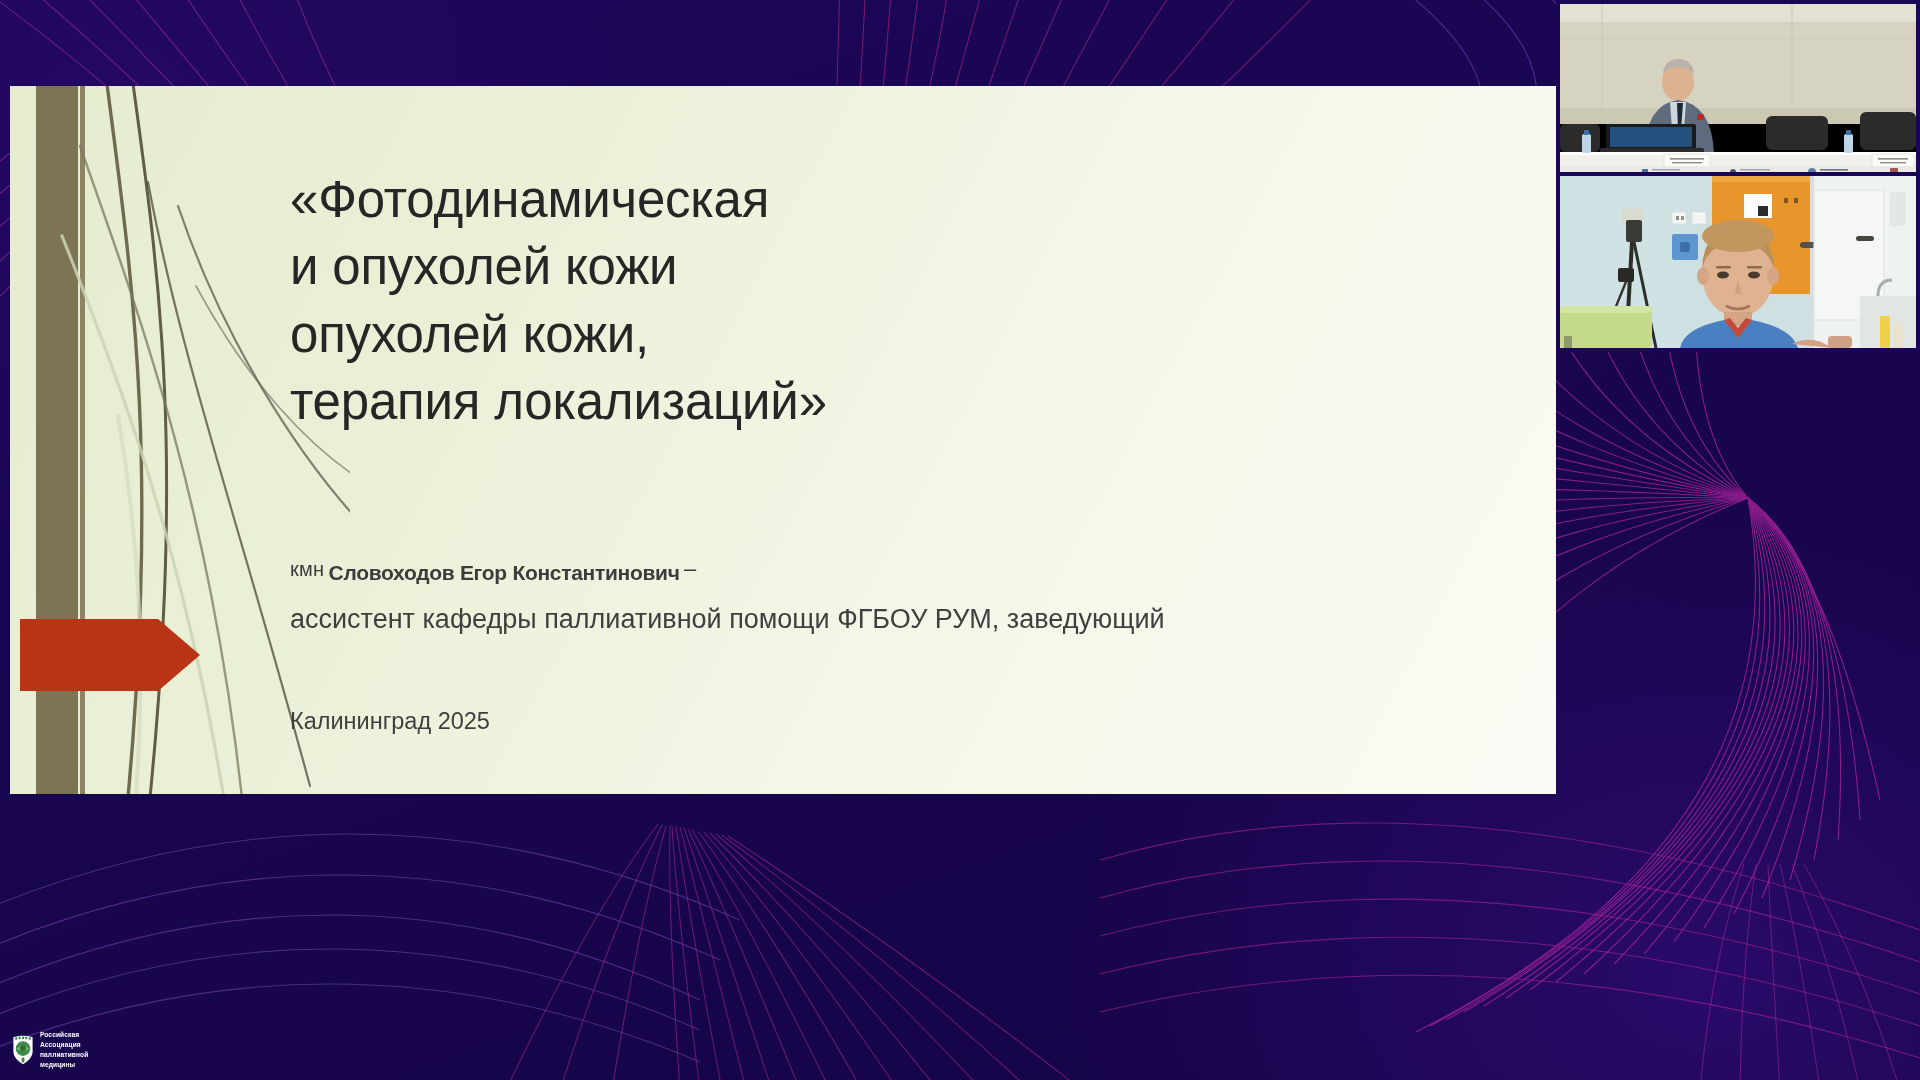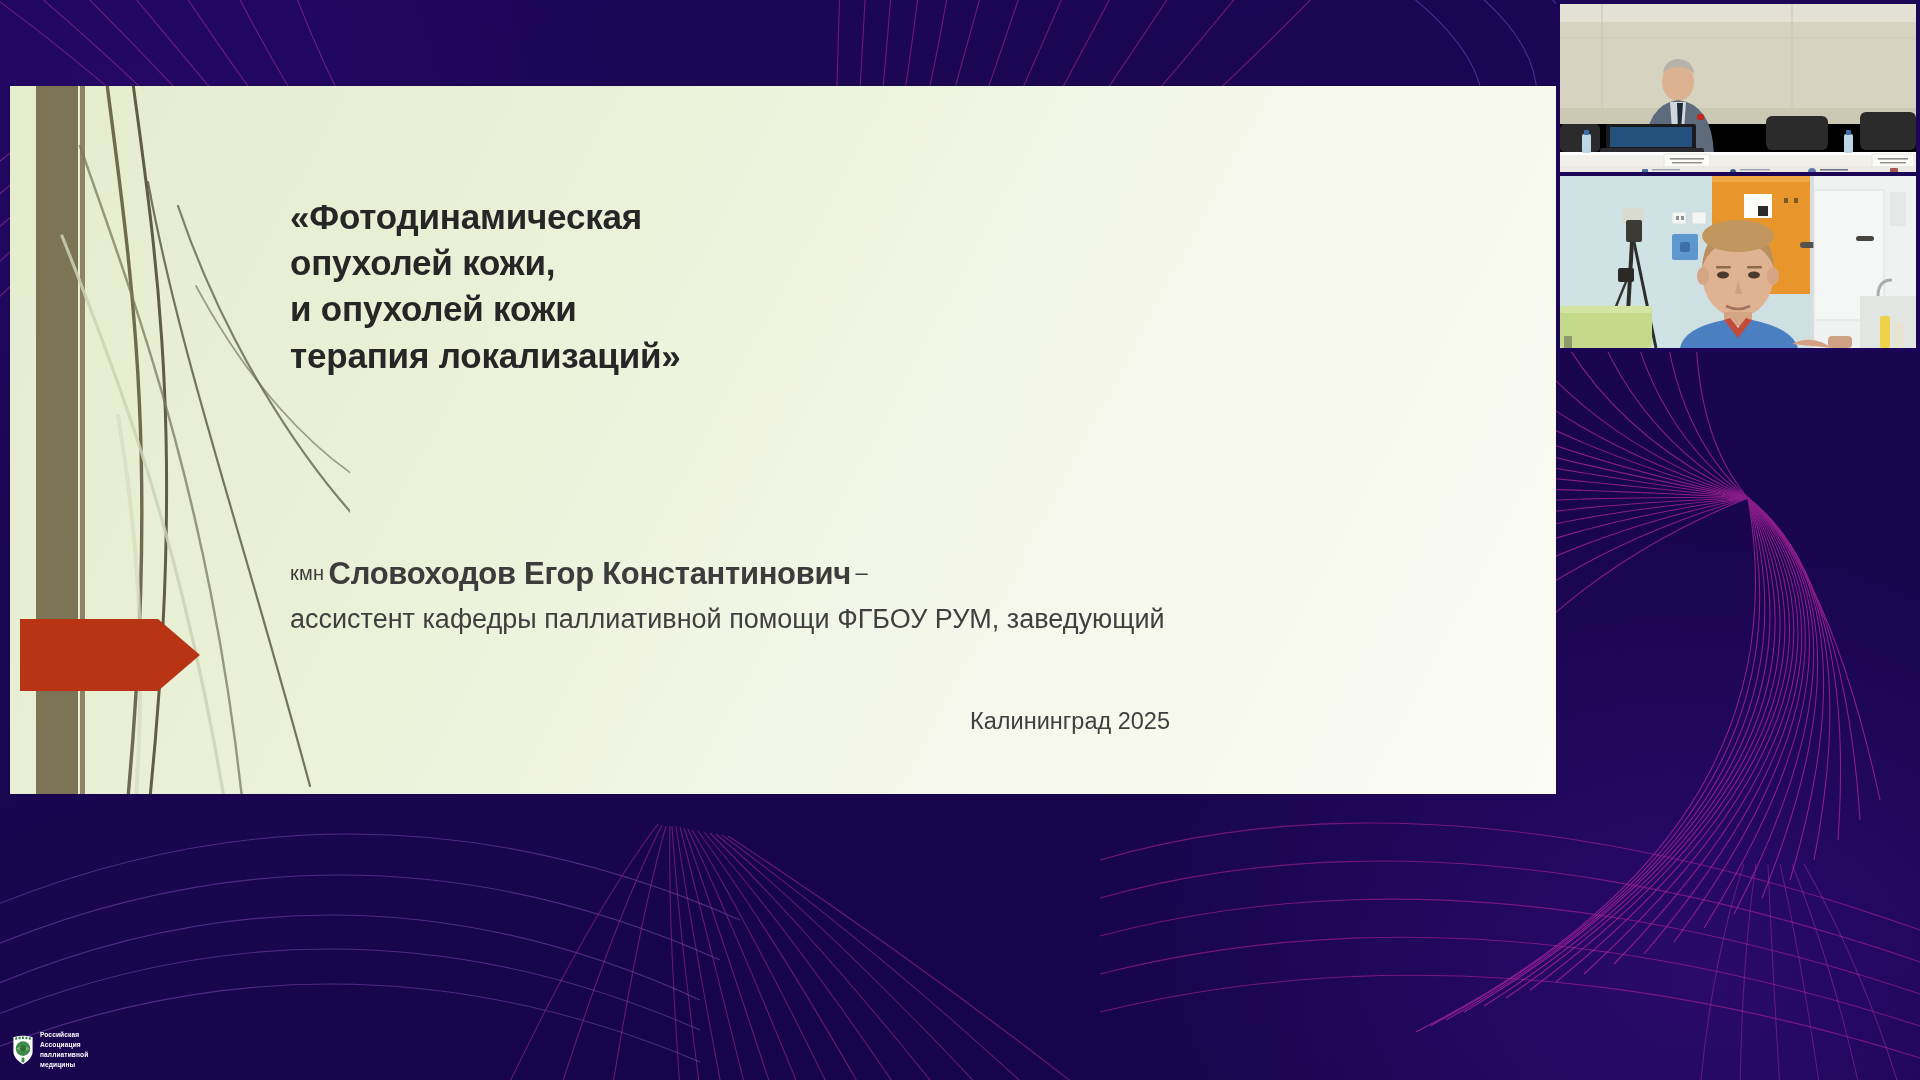--- a/index.html
+++ b/index.html
@@ -69,44 +69,43 @@
   
   .slide-body {
     position: absolute;
     left: 276px; top: 0;
     width: 1180px; height: 708px;
   }
   #title {
     position: absolute;
     left: 4px; top: 80px;
     width: 1020px;
-    font-size: 35px;
+    font-size: 51px;
     line-height: 1.32;
     color: #262626;
     letter-spacing: -0.2px;
-    font-weight: 700;
-    margin-top: 28px;
+    font-weight: 400;
   }
   #title span { display: block; white-space: nowrap; }
 
   .author-line {
     position: absolute;
     left: 4px; top: 470px;
     width: 1030px;
     color: #3c3c3c;
     white-space: nowrap;
   }
   .author-degree {
     font-size: 20px;
     font-weight: 400;
     letter-spacing: 0.2px;
     vertical-align: 4px;
   }
   .author-name {
-    font-size: 31px;
+    font-size: 21px;
     font-weight: 700;
     letter-spacing: -0.3px;
   }
   .author-dash {
     font-size: 22px;
     font-weight: 400;
     vertical-align: 4px;
   }
 
   #affiliation {
@@ -117,21 +116,21 @@
     line-height: 1.33;
     color: #3f3f3f;
     font-weight: 400;
   }
   #affiliation span { display: block; white-space: nowrap; }
 
   #place-year {
     position: absolute;
     left: 4px; top: 622px;
     width: 880px;
-    text-align: right;
+    text-align: left;
     font-size: 23.5px;
     color: #3f3f3f;
   }
 
   
   .thumb {
     position: absolute;
     overflow: hidden;
     background: #000;
     border: 4px solid #1b0557;
@@ -300,22 +299,22 @@
     </svg>
 
     <svg class="arrow-marker" viewBox="0 0 180 72">
       <polygon points="0,0 138,0 180,36 138,72 0,72" fill="#b83414"></polygon>
     </svg>
 
     <div class="slide-body">
 
       <div id="title">
         <span>«Фотодинамическая</span>
+        <span>и опухолей кожи</span>
         <span>опухолей кожи,</span>
-        <span>и опухолей кожи</span>
         <span>терапия локализаций»</span>
       </div>
 
       <div class="author-line">
         <span class="author-degree">кмн</span>
         <span class="author-name">Словоходов Егор Константинович</span>
         <span class="author-dash">–</span>
       </div>
 
       <div id="affiliation">

